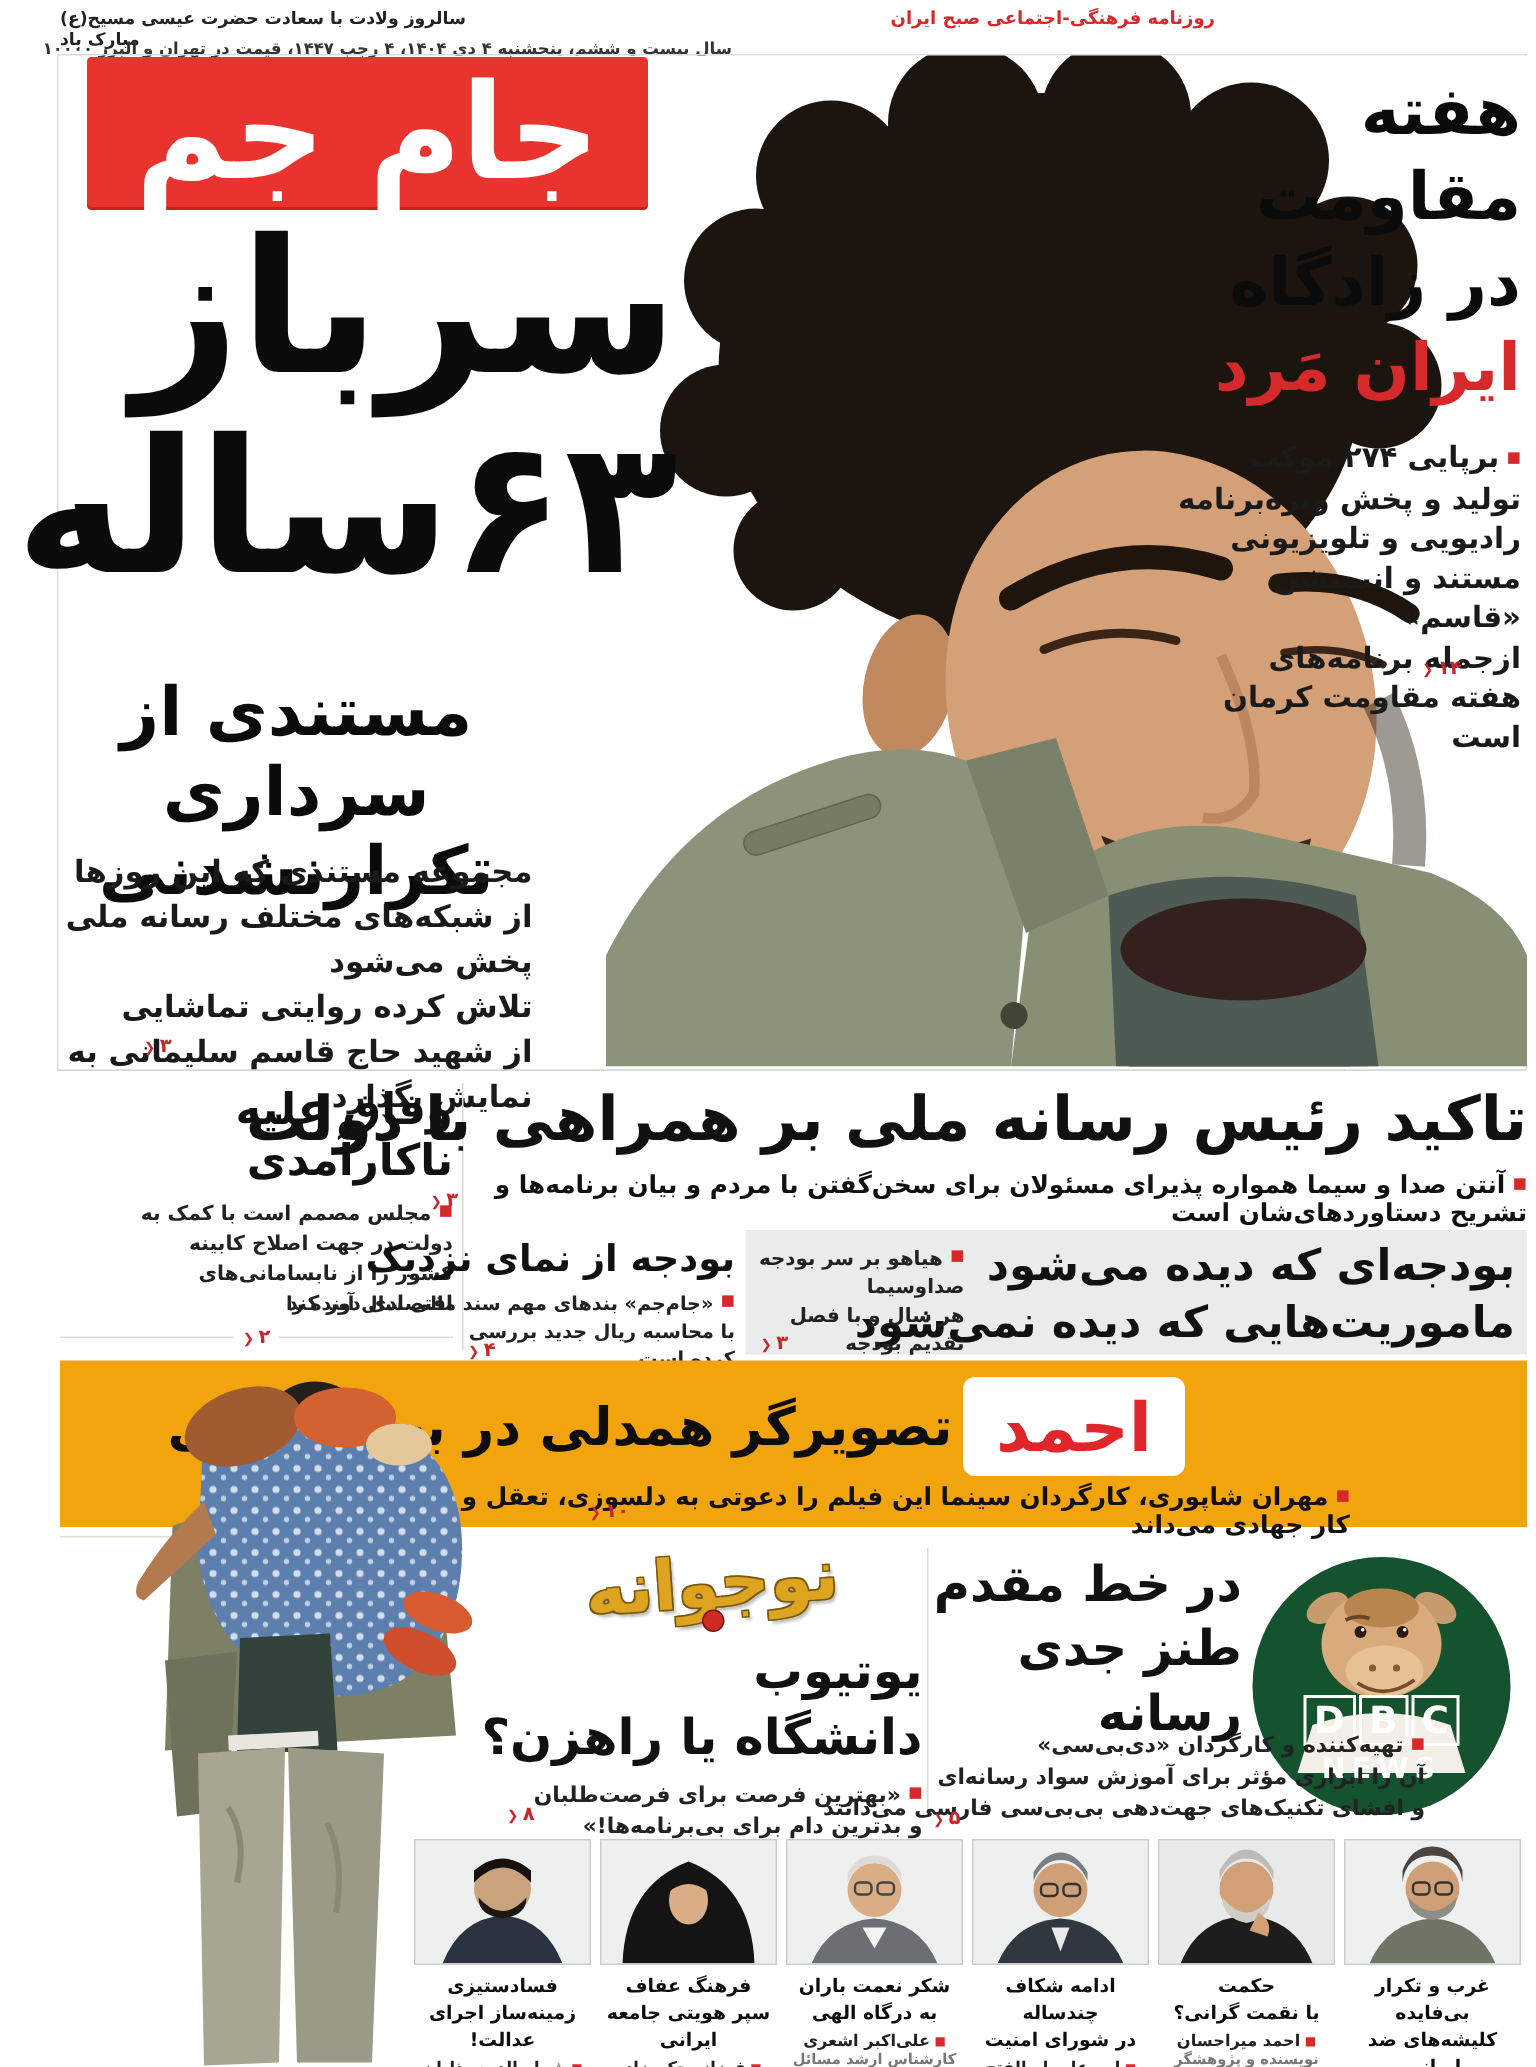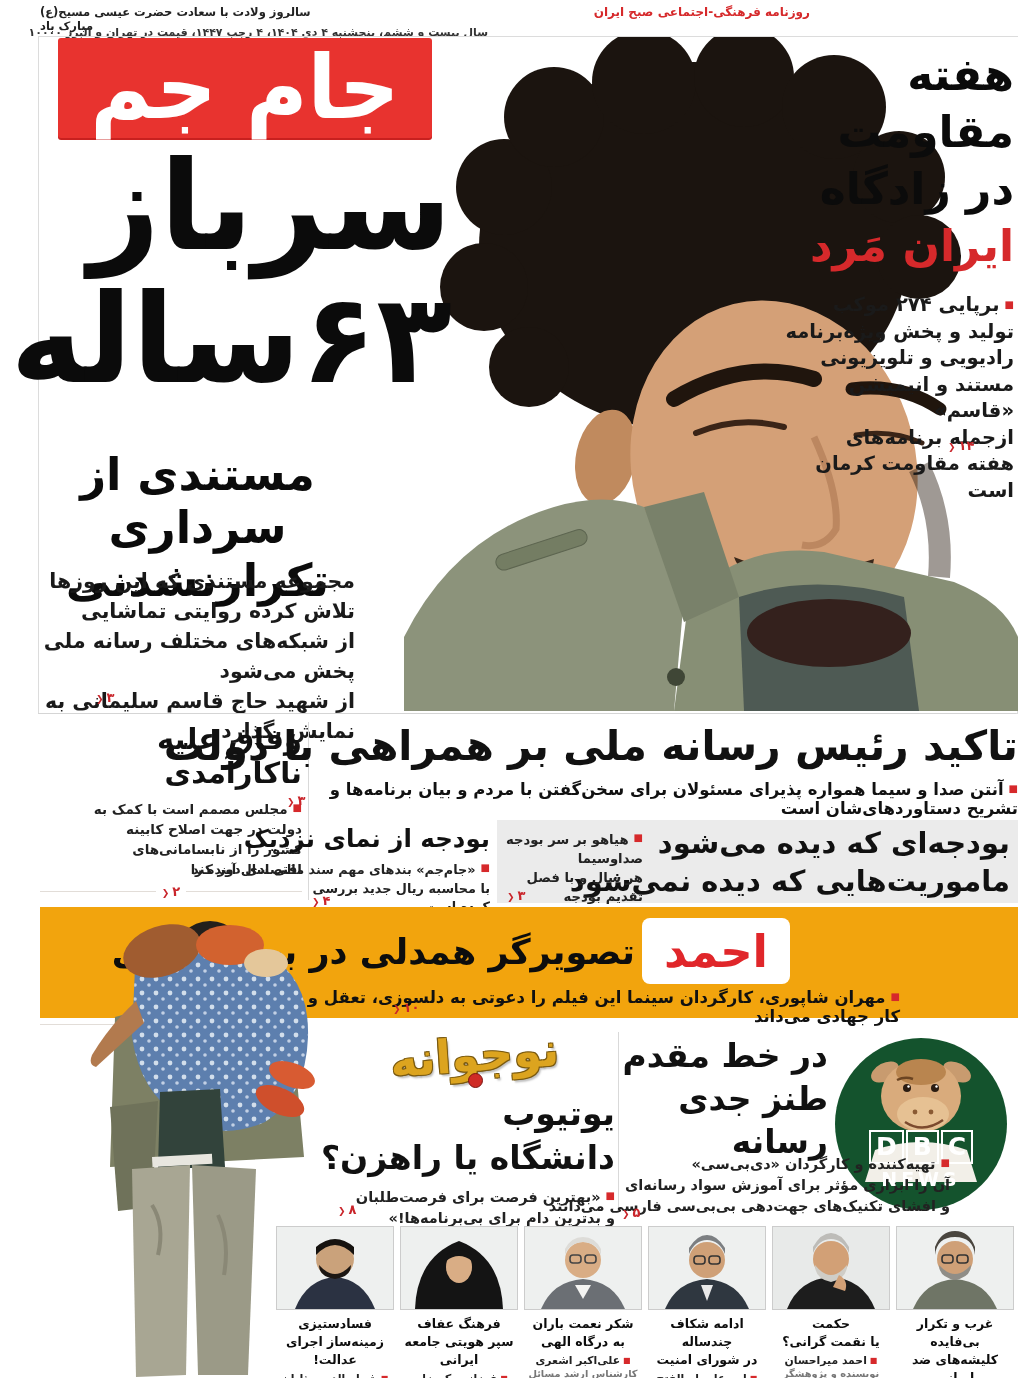--- a/index.html
+++ b/index.html
@@ -151,22 +151,22 @@
   <div class="abs" style="left:40px;top:140px;width:412px;text-align:right;">
     <div class="lead-title nowrap">سرباز</div>
     <div class="lead-title nowrap" style="margin-left:-60px;">۶۳ساله</div>
   </div>
   <div class="abs" style="left:40px;top:448px;width:315px;text-align:center;">
     <div class="lead-sub">مستندی از</div>
     <div class="lead-sub">سرداری تکرارنشدنی</div>
   </div>
   <div class="abs lead-bullets" style="left:28px;top:566px;width:327px;text-align:right;">
     <div>مجموعه مستندی که این روزها</div>
+    <div>از شبکه‌های مختلف رسانه ملی پخش می‌شود</div>
     <div>تلاش کرده روایتی تماشایی</div>
-    <div>از شبکه‌های مختلف رسانه ملی پخش می‌شود</div>
     <div>از شهید حاج قاسم سلیمانی به نمایش بگذارد</div>
   </div>
   <div class="abs pg" style="left:96px;top:690px;">۳</div>
 
   <div class="abs hline" style="left:38px;top:713px;width:978px;"></div>
 
   <div class="abs" style="left:40px;top:722px;width:262px;">
     <div class="h-vafagh center">وفاق علیه ناکارآمدی</div>
     <div class="small-b center" style="margin-top:8px;margin-left:40px;">
       <div class="sq">مجلس مصمم است با کمک به دولت در جهت اصلاح کابینه</div>

